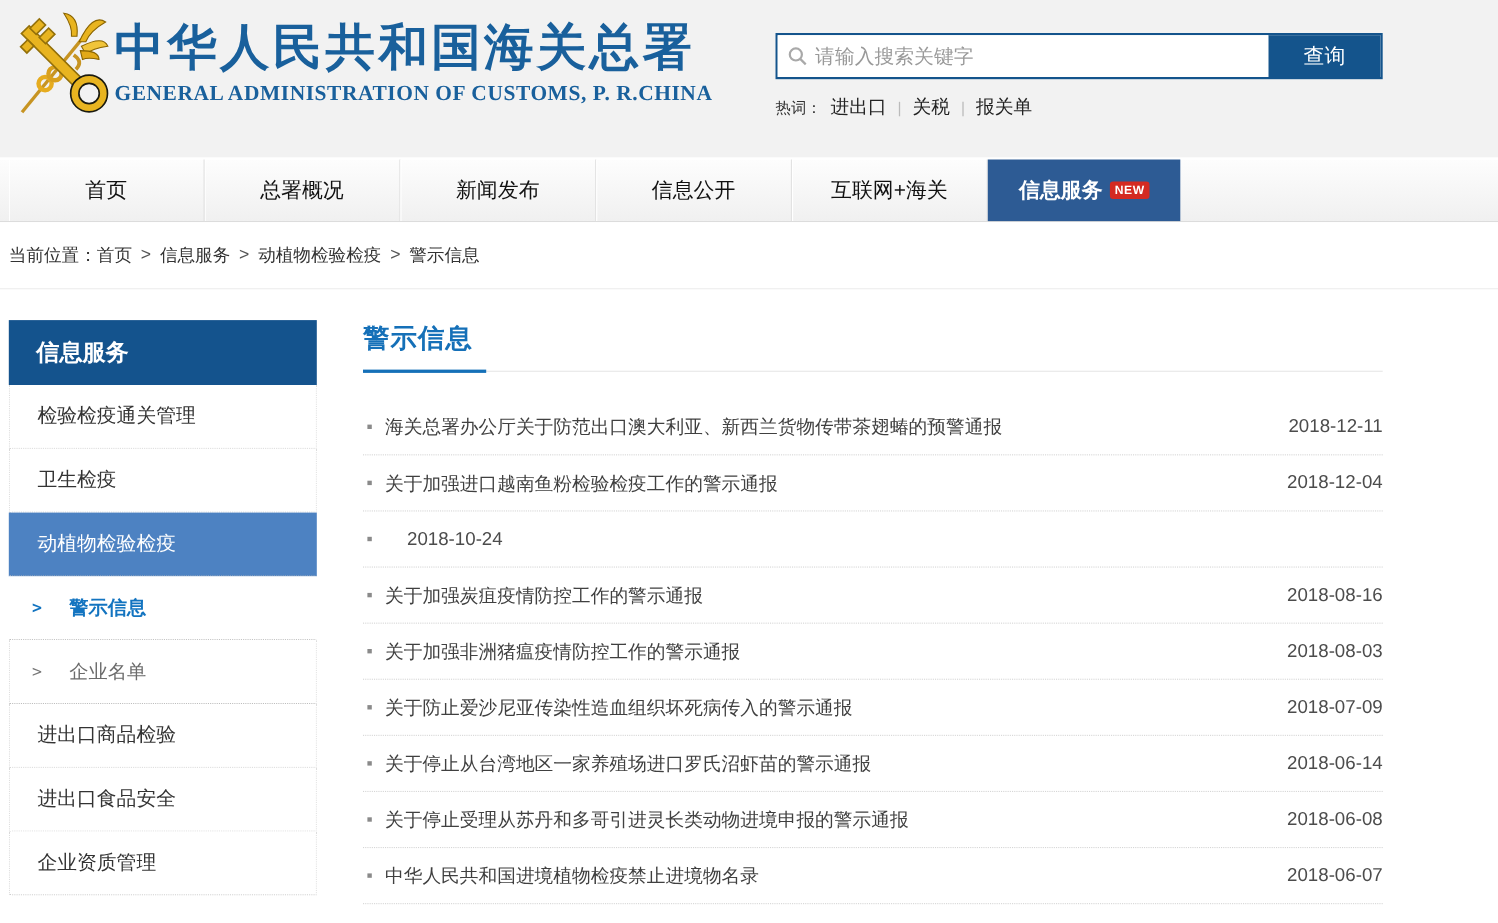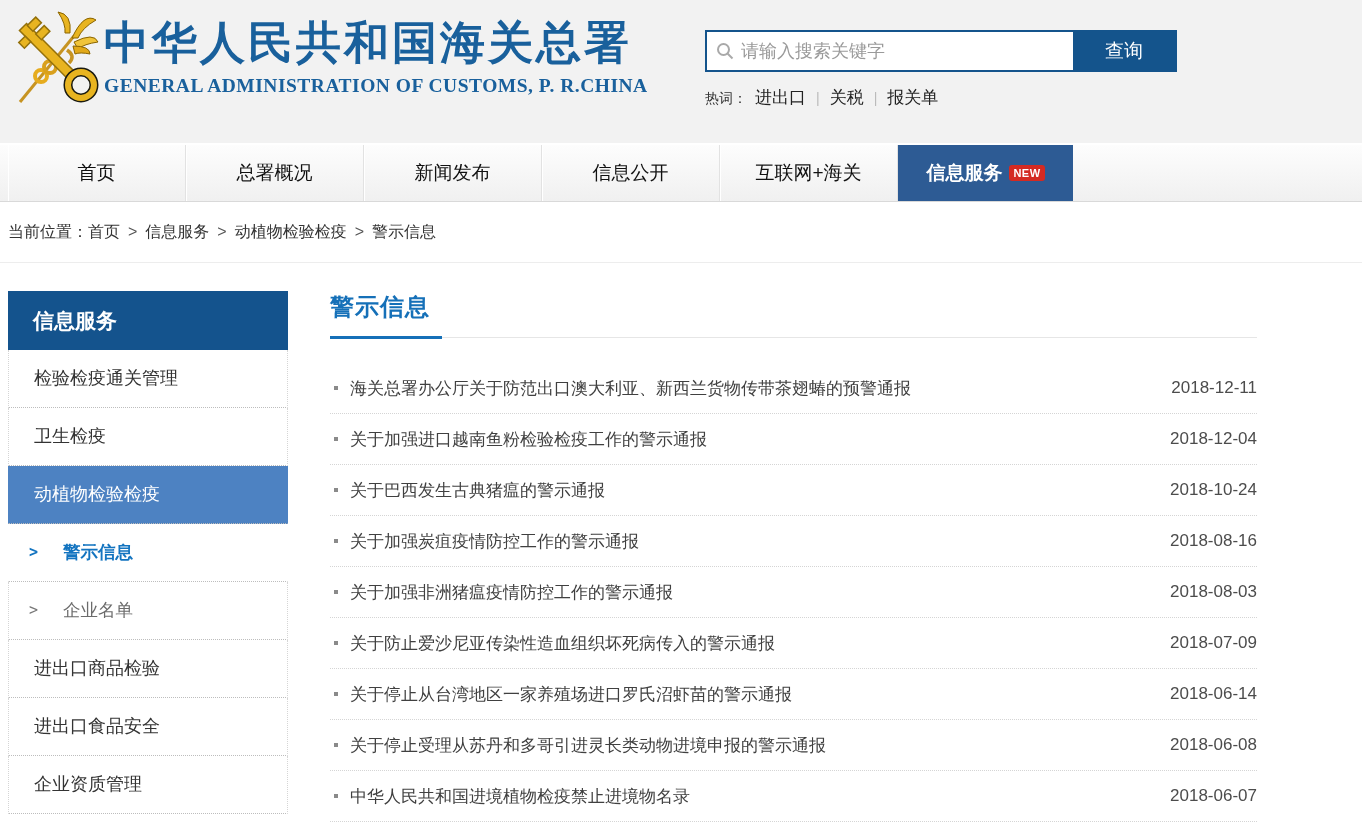--- a/index.html
+++ b/index.html
@@ -10,21 +10,21 @@
   .top-header { position:relative; height:143px; background:#f2f2f2; }
   .logo-row { position:absolute; left:10px; top:6px; display:flex; align-items:flex-start; }
   .logo-mark { width:90px; height:104px; flex:0 0 auto; }
   .logo-text { margin-left:4px; padding-top:8px; }
   .logo-title { font-size:45px; font-weight:bold; color:#19609c; letter-spacing:3px;
     font-family:"Liberation Serif","DejaVu Serif",serif; line-height:1.3; }
   .logo-subtitle { font-size:19.5px; font-weight:bold; color:#19609c; letter-spacing:.5px;
     font-family:"Liberation Serif","DejaVu Serif",serif; margin-top:2px; }
 
   .search-area { position:absolute; left:705px; top:30px; width:552px; }
-  .search-bar { display:flex; width:472px; height:42px; border:2px solid #14548c; background:#fff; }
+  .search-bar { display:flex; width:552px; height:42px; border:2px solid #14548c; background:#fff; }
   .search-input-wrap { position:relative; flex:1; background:#fff; }
   .search-input { width:100%; height:100%; border:none; outline:none; font-size:18px;
     padding:0 8px 0 34px; color:#333; background:transparent; }
   .search-input::placeholder { color:#9a9a9a; }
   .search-glyph { position:absolute; left:9px; top:10px; width:18px; height:18px; }
   .search-btn { width:102px; height:100%; background:#14548c; color:#fff; border:none;
     font-size:19px; cursor:pointer; }
   .hot-row { margin-top:14px; display:flex; align-items:baseline; font-size:14px; color:#333; }
   .hot-label { margin-right:8px; }
   .hot-words { display:flex; align-items:center; }
@@ -264,21 +264,20 @@
   </div>
 
   <div class="list-row">
     <span class="bullet"></span>
     <a class="row-title">关于加强进口越南鱼粉检验检疫工作的警示通报</a>
     <span class="row-date">2018-12-04</span>
   </div>
 
   <div class="list-row">
     <span class="bullet"></span>
-    <a class="row-title">关于巴西发生古典猪瘟的警示通报</a>
     <span class="row-date">2018-10-24</span>
   </div>
 
   <div class="list-row">
     <span class="bullet"></span>
     <a class="row-title">关于加强炭疽疫情防控工作的警示通报</a>
     <span class="row-date">2018-08-16</span>
   </div>
 
   <div class="list-row">

